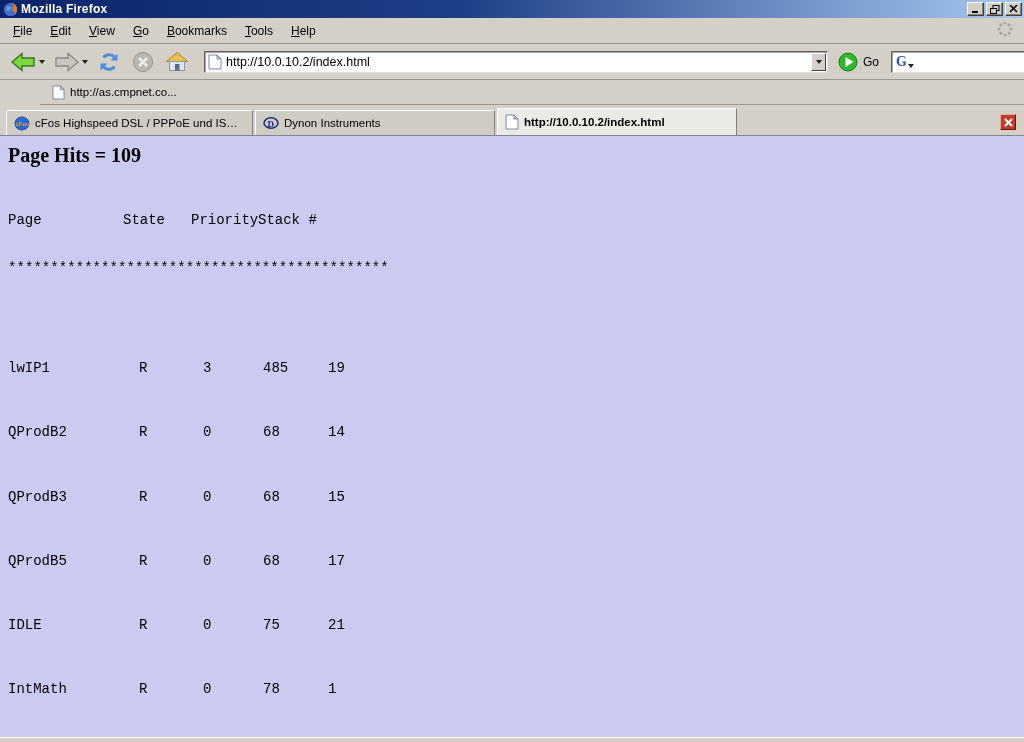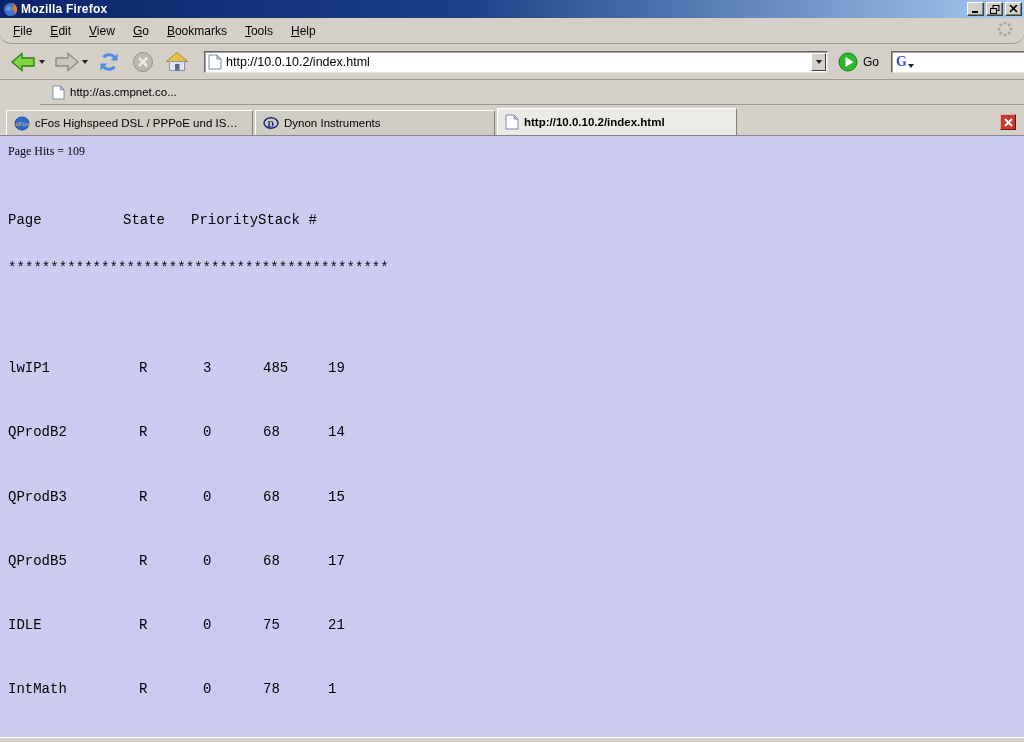--- a/index.html
+++ b/index.html
@@ -12,21 +12,21 @@
     background:linear-gradient(90deg, var(--titlebar_left,#0a246a) 0%, #1c4088 45%, var(--titlebar_right,#a6caf0) 100%); }
   .titlebar .app-title { color:#fff; font-weight:bold; font-size:12px; margin-left:3px; letter-spacing:.2px; }
   .titlebar .spacer { flex:1; }
   .win-btn { width:17px; height:14px; margin-left:2px; background:var(--chrome_bg,#d4d0c8);
     border:1px solid; border-color:#fff #404040 #404040 #fff; box-shadow:inset -1px -1px 0 #808080;
     display:flex; align-items:center; justify-content:center; }
   .win-btn svg { display:block; }
 
   
   .menubar { height:26px; flex:0 0 26px; display:flex; align-items:center; background:var(--chrome_bg,#d4d0c8);
-    border-bottom:1px solid #9a968e; padding:0 4px;border-radius:11px; }
+    border-bottom:1px solid #9a968e; padding:0 4px; }
   .menu-item { padding:3px 9px; font-size:12px; }
   .menubar .spacer { flex:1; }
   .throbber { margin-right:6px; }
 
   
   .navbar { height:36px; flex:0 0 36px; display:flex; align-items:center; background:var(--chrome_bg,#d4d0c8);
     border-bottom:1px solid #9a968e; padding:0 8px; }
   .nav-btn { display:flex; align-items:center; margin-right:4px; padding:2px; }
   .caret { width:0; height:0; border-left:3px solid transparent; border-right:3px solid transparent; border-top:4px solid #222; margin-left:2px; }
   .urlbar { flex:0 0 624px; height:22px; margin-left:8px; background:#fff; display:flex; align-items:center;
@@ -58,21 +58,21 @@
   .tab + .tab { margin-left:2px; }
   .tab .fav { margin-right:5px; flex:0 0 auto; display:flex; }
   .tab .tab-label { overflow:hidden; text-overflow:ellipsis; white-space:nowrap; }
   .tab.active { background:#eceae4; font-weight:bold; height:27px; border-top-color:#fff; border-left-color:#fff; }
   .tabbar .spacer { flex:1; }
   .tab-close { width:16px; height:16px; margin:0 2px 5px 0; background:var(--close_red,#c23b2e);
     border:1px solid; border-color:#eba89e #701408 #701408 #eba89e; display:flex; align-items:center; justify-content:center; }
 
   
   .content { flex:1 1 auto; background:var(--content_bg,#cbcbf1); position:relative; overflow:hidden; color:#000; }
-  .page-hits { position:absolute; left:8px; top:8px; font-family:"Liberation Serif",serif; font-size:12px; }
+  .page-hits { position:absolute; left:8px; top:8px; font-family:"Liberation Serif",serif; font-size:20px;font-weight:bold; }
   .task-table { position:absolute; left:8px; top:44px; font-family:"Liberation Mono","DejaVu Sans Mono",monospace;
     font-size:14px; line-height:16px; white-space:pre; }
   .t-header { position:relative; height:16px; }
   .t-header span { position:absolute; top:0; }
   .h-task{left:0} .h-state{left:115px} .h-priority{left:183px} .h-stack{left:250px}
   .t-sep { height:16px; letter-spacing:.06px; }
   .t-rows { margin-top:20px; }
   .task-row { position:relative; height:16.3px; }
   .task-row span { position:absolute; top:0; }
   .c-task{left:0} .c-state{left:131px} .c-priority{left:195px} .c-stack{left:255px} .c-num{left:320px}

